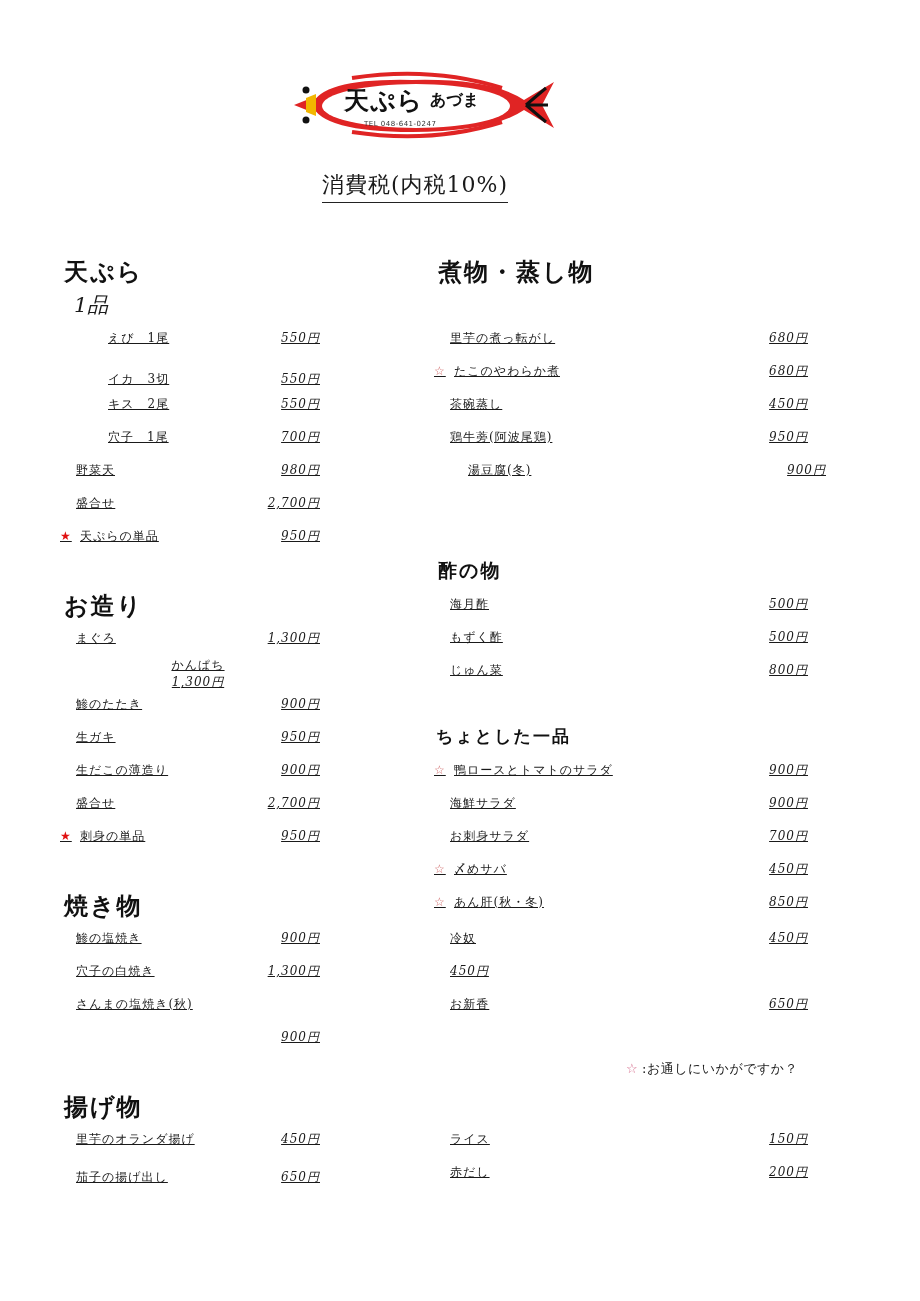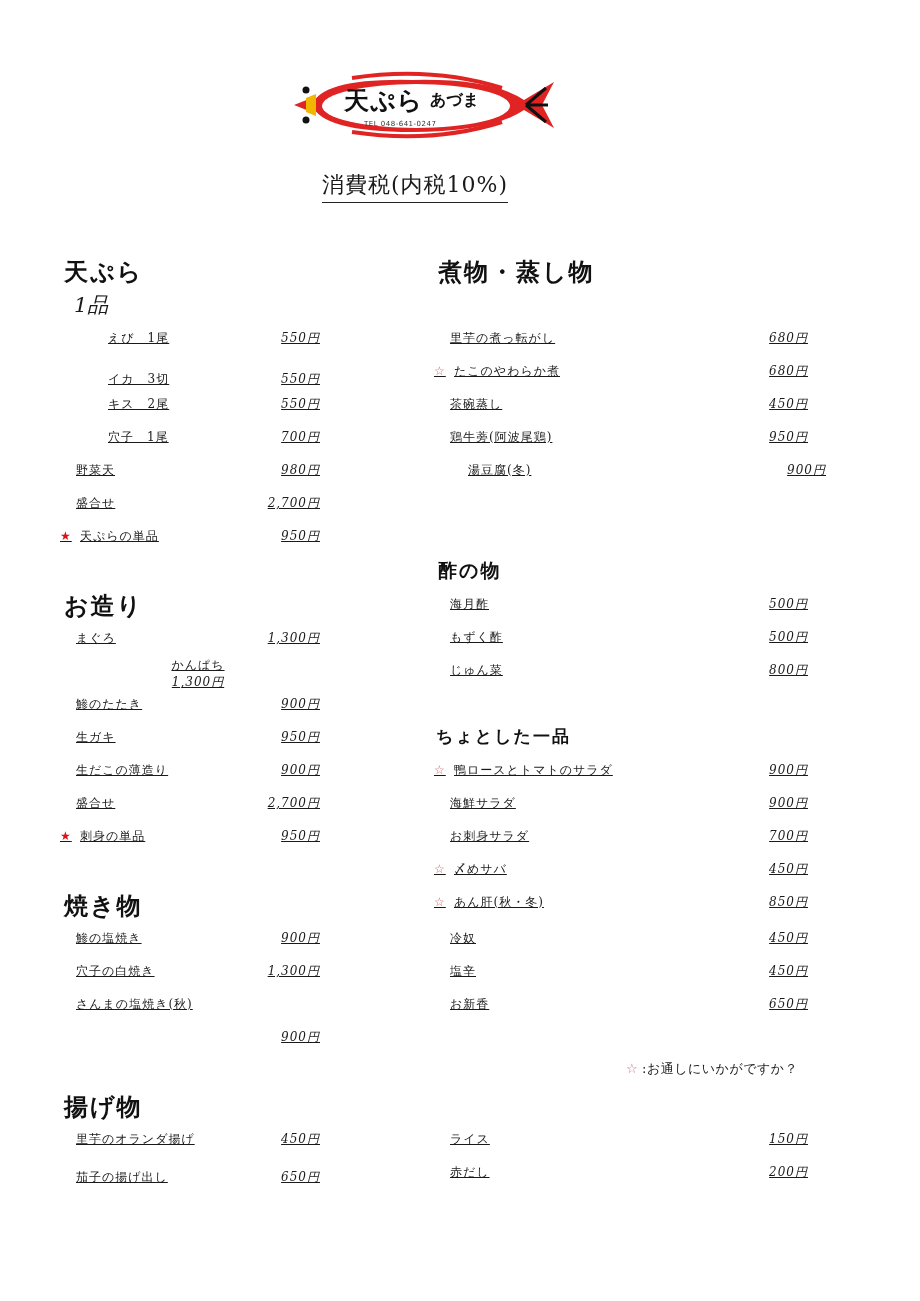--- a/index.html
+++ b/index.html
@@ -233,21 +233,20 @@
     <span class="mark outline">☆</span>
     <span>あん肝(秋・冬)</span>
   </span>
   <span class="price">850円</span>
 </div>
 <div class="row" style="left:450px;top:924px;width:358px;">
   <span class="name">冷奴</span>
   <span class="price">450円</span>
 </div>
 <div class="row" style="left:450px;top:957px;width:358px;">
-  <span class="name">塩辛</span>
   <span class="price">450円</span>
 </div>
 <div class="row" style="left:450px;top:990px;width:358px;">
   <span class="name">お新香</span>
   <span class="price">650円</span>
 </div>
 
 <div class="legend">
   <span class="mark">☆</span><span>:お通しにいかがですか？</span>
 </div>

